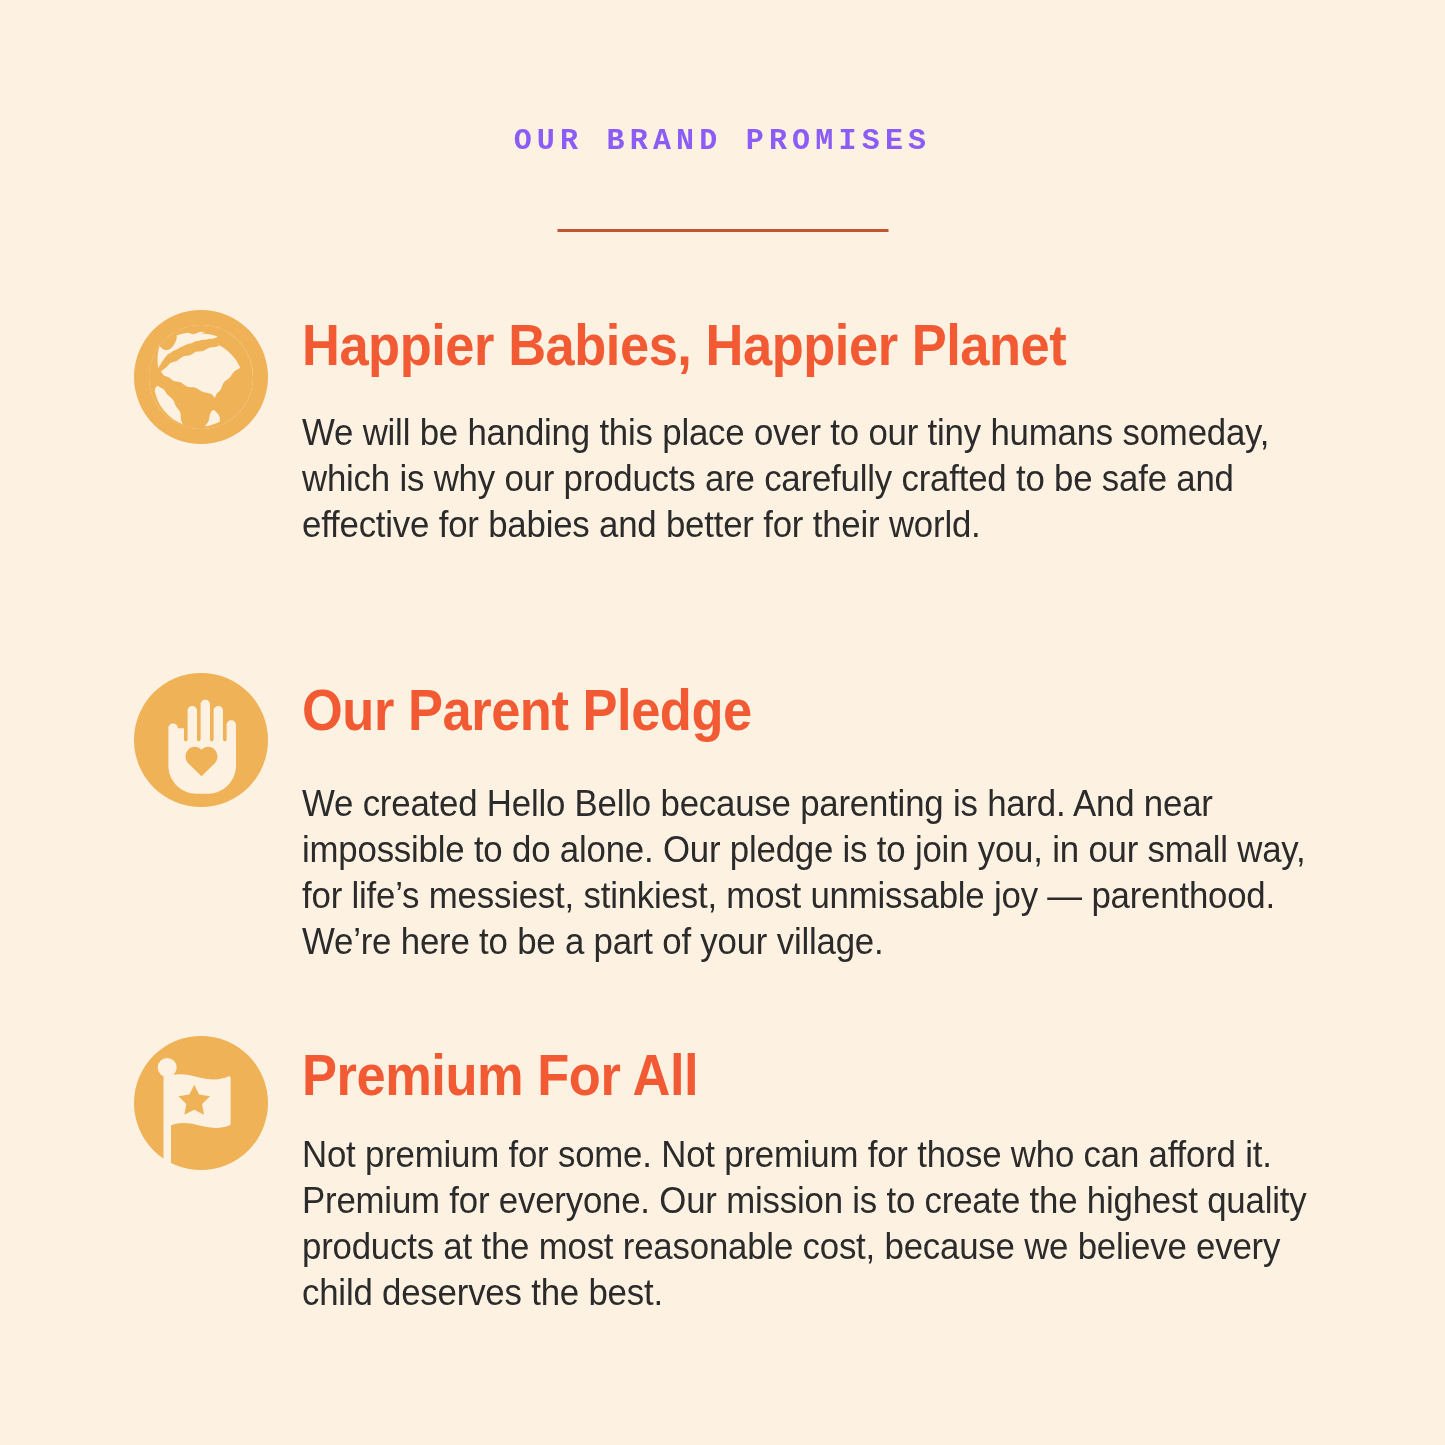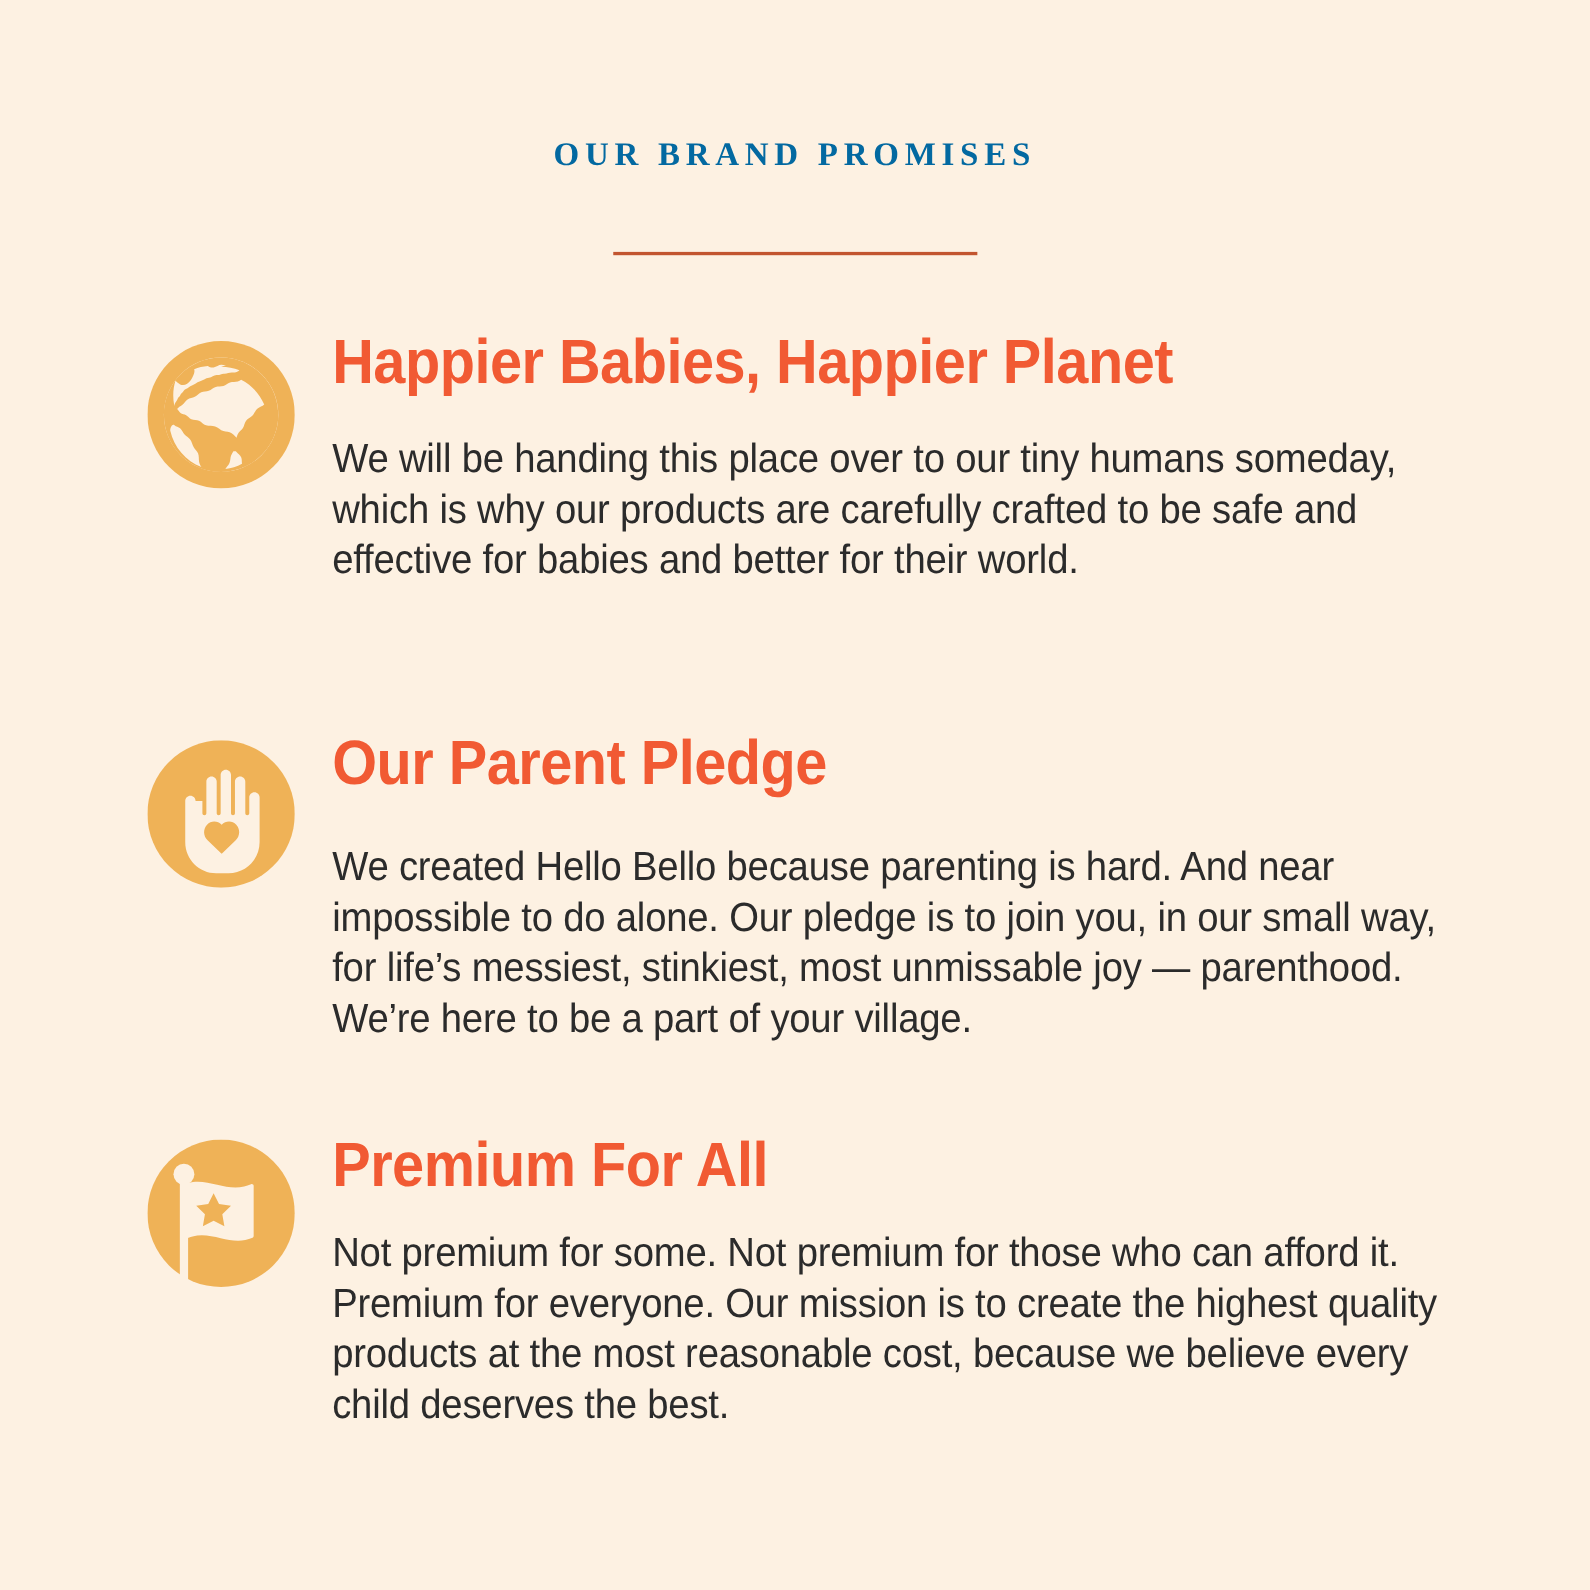--- a/index.html
+++ b/index.html
@@ -26,25 +26,25 @@
   
   .header-wrap {
     position: absolute;
     top: 126px;
     left: 0;
     width: 1445px;
     text-align: center;
   }
 
   .eyebrow {
-    font-family: Liberation Serif, serif;
+    font-family: Liberation Mono, monospace;
     font-weight: 700;
     font-size: 30px;
     letter-spacing: 5.2px;
-    color: #0369a1;
+    color: #8b5cf6;
     text-transform: uppercase;
     line-height: 1;
     margin: 0;
     white-space: nowrap;
   }
 
   .divider {
     position: absolute;
     top: 103px;
     left: 50%;
@@ -75,21 +75,21 @@
 
   .icon-slot svg {
     display: block;
     width: 134px;
     height: 134px;
   }
 
   .promise-body {
     position: absolute;
     left: 302px;
-    top: 0;
+    top: 16px;
     width: 1030px;
   }
 
   .promise-title {
     font-family: "Liberation Sans", sans-serif;
     font-weight: 700;
     font-size: 58px;
     line-height: 1.05;
     color: #F15A33;
     margin: 0;

